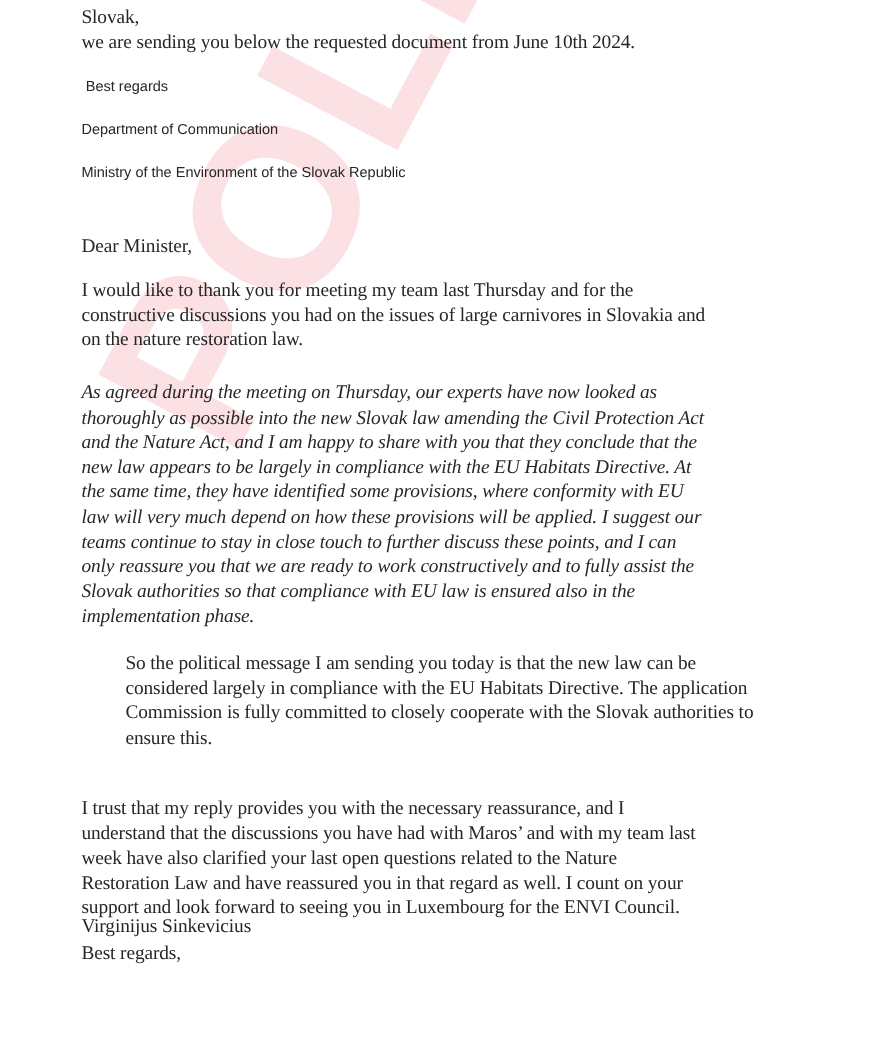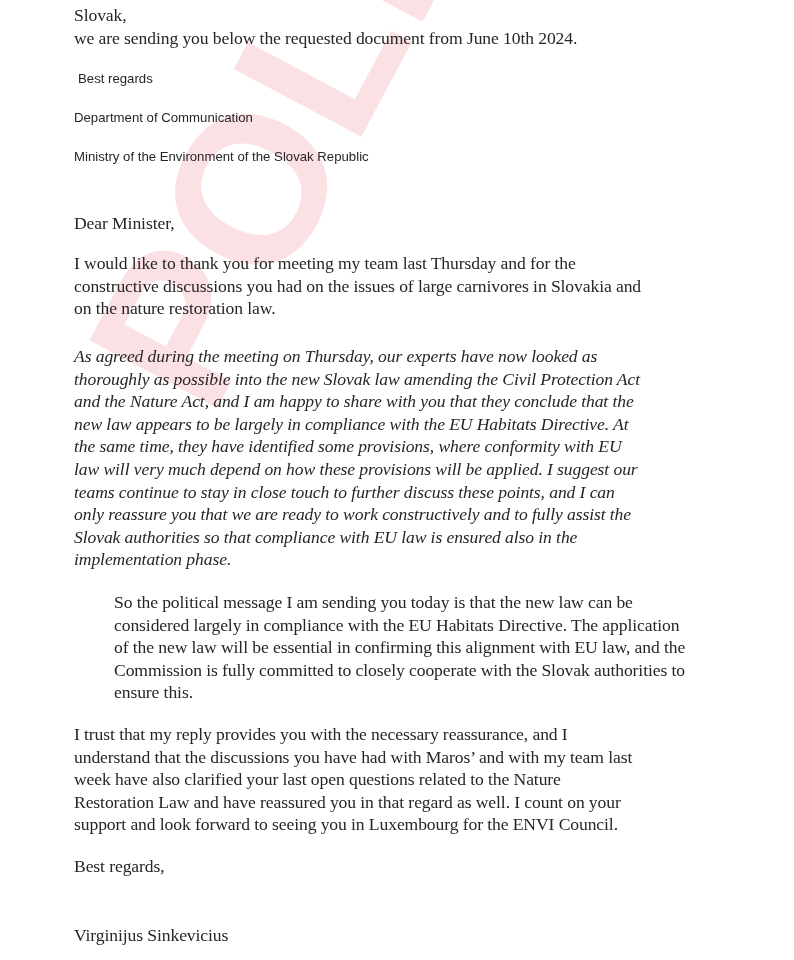--- a/index.html
+++ b/index.html
@@ -30,21 +30,21 @@
   .sig1 { position: absolute; top: 71px; left: 4px; }
   .sig2 { position: absolute; top: 110px; left: 0; }
   .sig3 { position: absolute; top: 149px; left: 0; }
   .salutation { position: absolute; top: 212px; left: 0; }
   .para { position: absolute; left: 0; width: 680px; }
   .p1 { top: 252px; }
   .p2 { top: 345px; font-style: italic; }
   .p3 { top: 591px; margin-left: 40px; }
   .p4 { top: 723px; }
   .closing { position: absolute; top: 855px; left: 0; }
-  .signer { position: absolute; top: 924px; left: 0; }
+  .signer { position: absolute; top: 830px; left: 0; }
   .line { display: block; white-space: nowrap; }
 </style>
 </head>
 <body>
 
 <div class="watermark">
   <div class="wm-text">POLITICO</div>
 </div>
 
 <div class="doc">
@@ -71,21 +71,20 @@
     <span class="line">law will very much depend on how these provisions will be applied. I suggest our</span>
     <span class="line">teams continue to stay in close touch to further discuss these points, and I can</span>
     <span class="line">only reassure you that we are ready to work constructively and to fully assist the</span>
     <span class="line">Slovak authorities so that compliance with EU law is ensured also in the</span>
     <span class="line">implementation phase.</span>
   </div>
 
   <div class="serif para p3">
     <span class="line">So the political message I am sending you today is that the new law can be</span>
     <span class="line">considered largely in compliance with the EU Habitats Directive. The application</span>
-    <span class="line">of the new law will be essential in confirming this alignment with EU law, and the</span>
     <span class="line">Commission is fully committed to closely cooperate with the Slovak authorities to</span>
     <span class="line">ensure this.</span>
   </div>
 
   <div class="serif para p4">
     <span class="line">I trust that my reply provides you with the necessary reassurance, and I</span>
     <span class="line">understand that the discussions you have had with Maros’ and with my team last</span>
     <span class="line">week have also clarified your last open questions related to the Nature</span>
     <span class="line">Restoration Law and have reassured you in that regard as well. I count on your</span>
     <span class="line">support and look forward to seeing you in Luxembourg for the ENVI Council.</span>

